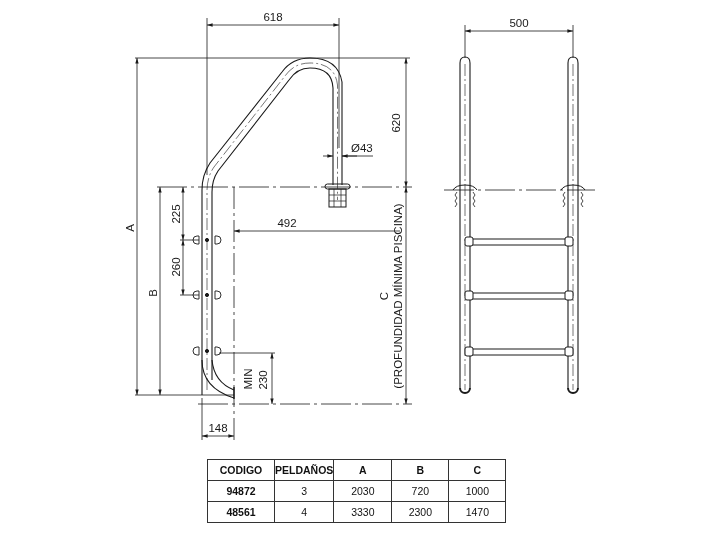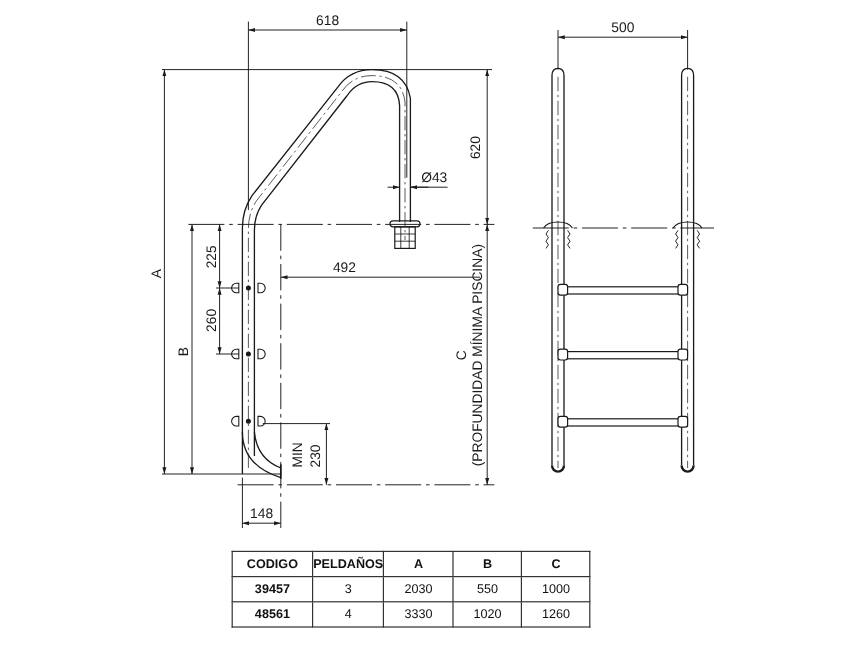--- a/index.html
+++ b/index.html
@@ -1,19 +1,19 @@
 <!DOCTYPE html>
 <html><head>
 <meta charset="utf-8">
 <style>
   html, body { margin: 0; padding: 0; background: #ffffff; }
   body { width: 710px; height: 550px; position: relative; overflow: hidden; font-family: "Liberation Sans", sans-serif; }
   #drawing { position: absolute; left: 0; top: 0; width: 710px; height: 550px; }
   .dimtxt { font-family: "Liberation Sans", sans-serif; font-size: 11.5px; fill: #1a1a1a; }
-  .tbl { position: absolute; left: 193px; top: 459px; border-collapse: collapse; font-family: "Liberation Sans", sans-serif; font-size: 10.5px; color: #111; }
+  .tbl { position: absolute; left: 207px; top: 459px; border-collapse: collapse; font-family: "Liberation Sans", sans-serif; font-size: 10.5px; color: #111; }
   .tbl th, .tbl td { border: 1px solid #333; text-align: center; height: 20px; padding: 0; }
   .tbl th { font-weight: bold; }
   .tbl td.code { font-weight: bold; }
   .c1 { width: 66px; } .c2 { width: 56px; margin-top: 36px; } .c3 { width: 57px; } .c4 { width: 56px; } .c5 { width: 56px; }
 </style>
 </head>
 <body>
 
 <svg id="drawing" viewBox="0 0 710 550" xmlns="http://www.w3.org/2000/svg">
   <defs>
@@ -156,27 +156,27 @@
     <tr>
       <th class="c1">CODIGO</th>
       <th class="c2">PELDAÑOS</th>
       <th class="c3">A</th>
       <th class="c4">B</th>
       <th class="c5">C</th>
     </tr>
   </thead>
   <tbody>
     <tr>
-      <td class="code">39457</td>
+      <td class="code">94872</td>
       <td>3</td>
       <td>2030</td>
-      <td>550</td>
+      <td>720</td>
       <td>1000</td>
     </tr>
     <tr>
       <td class="code">48561</td>
       <td>4</td>
       <td>3330</td>
-      <td>1020</td>
-      <td>1260</td>
+      <td>2300</td>
+      <td>1470</td>
     </tr>
   </tbody>
 </table>
 
 </body></html>

